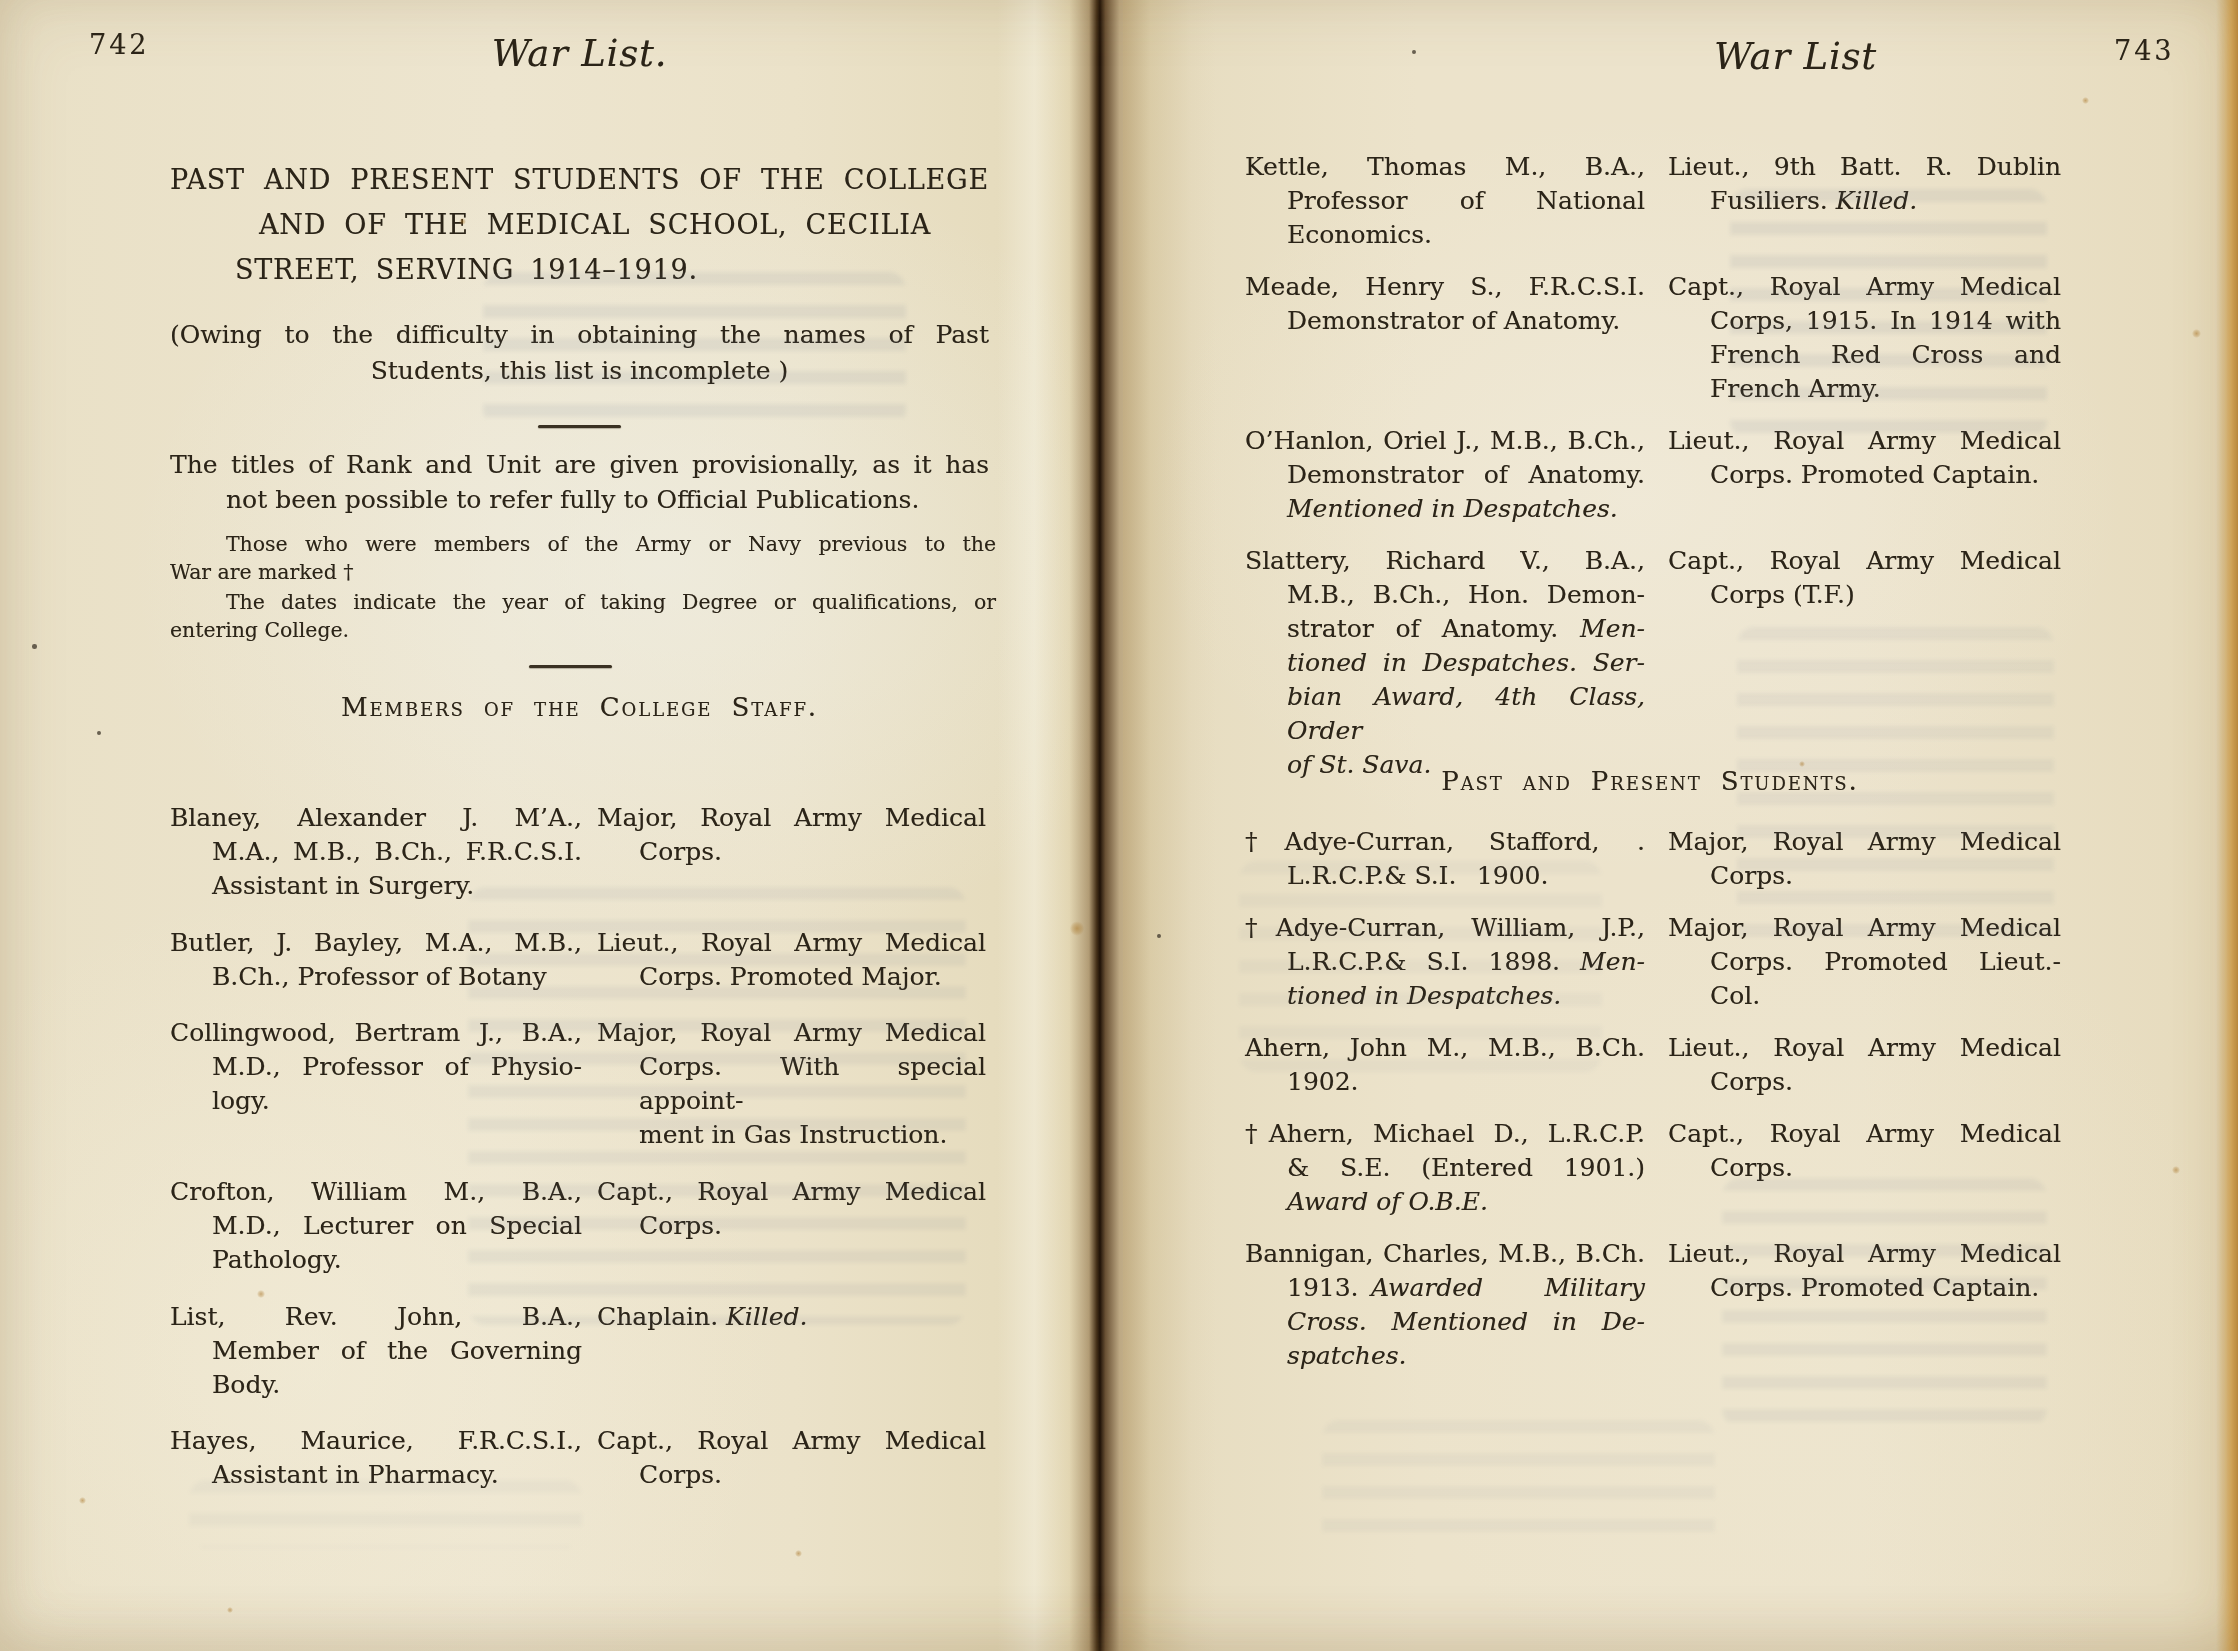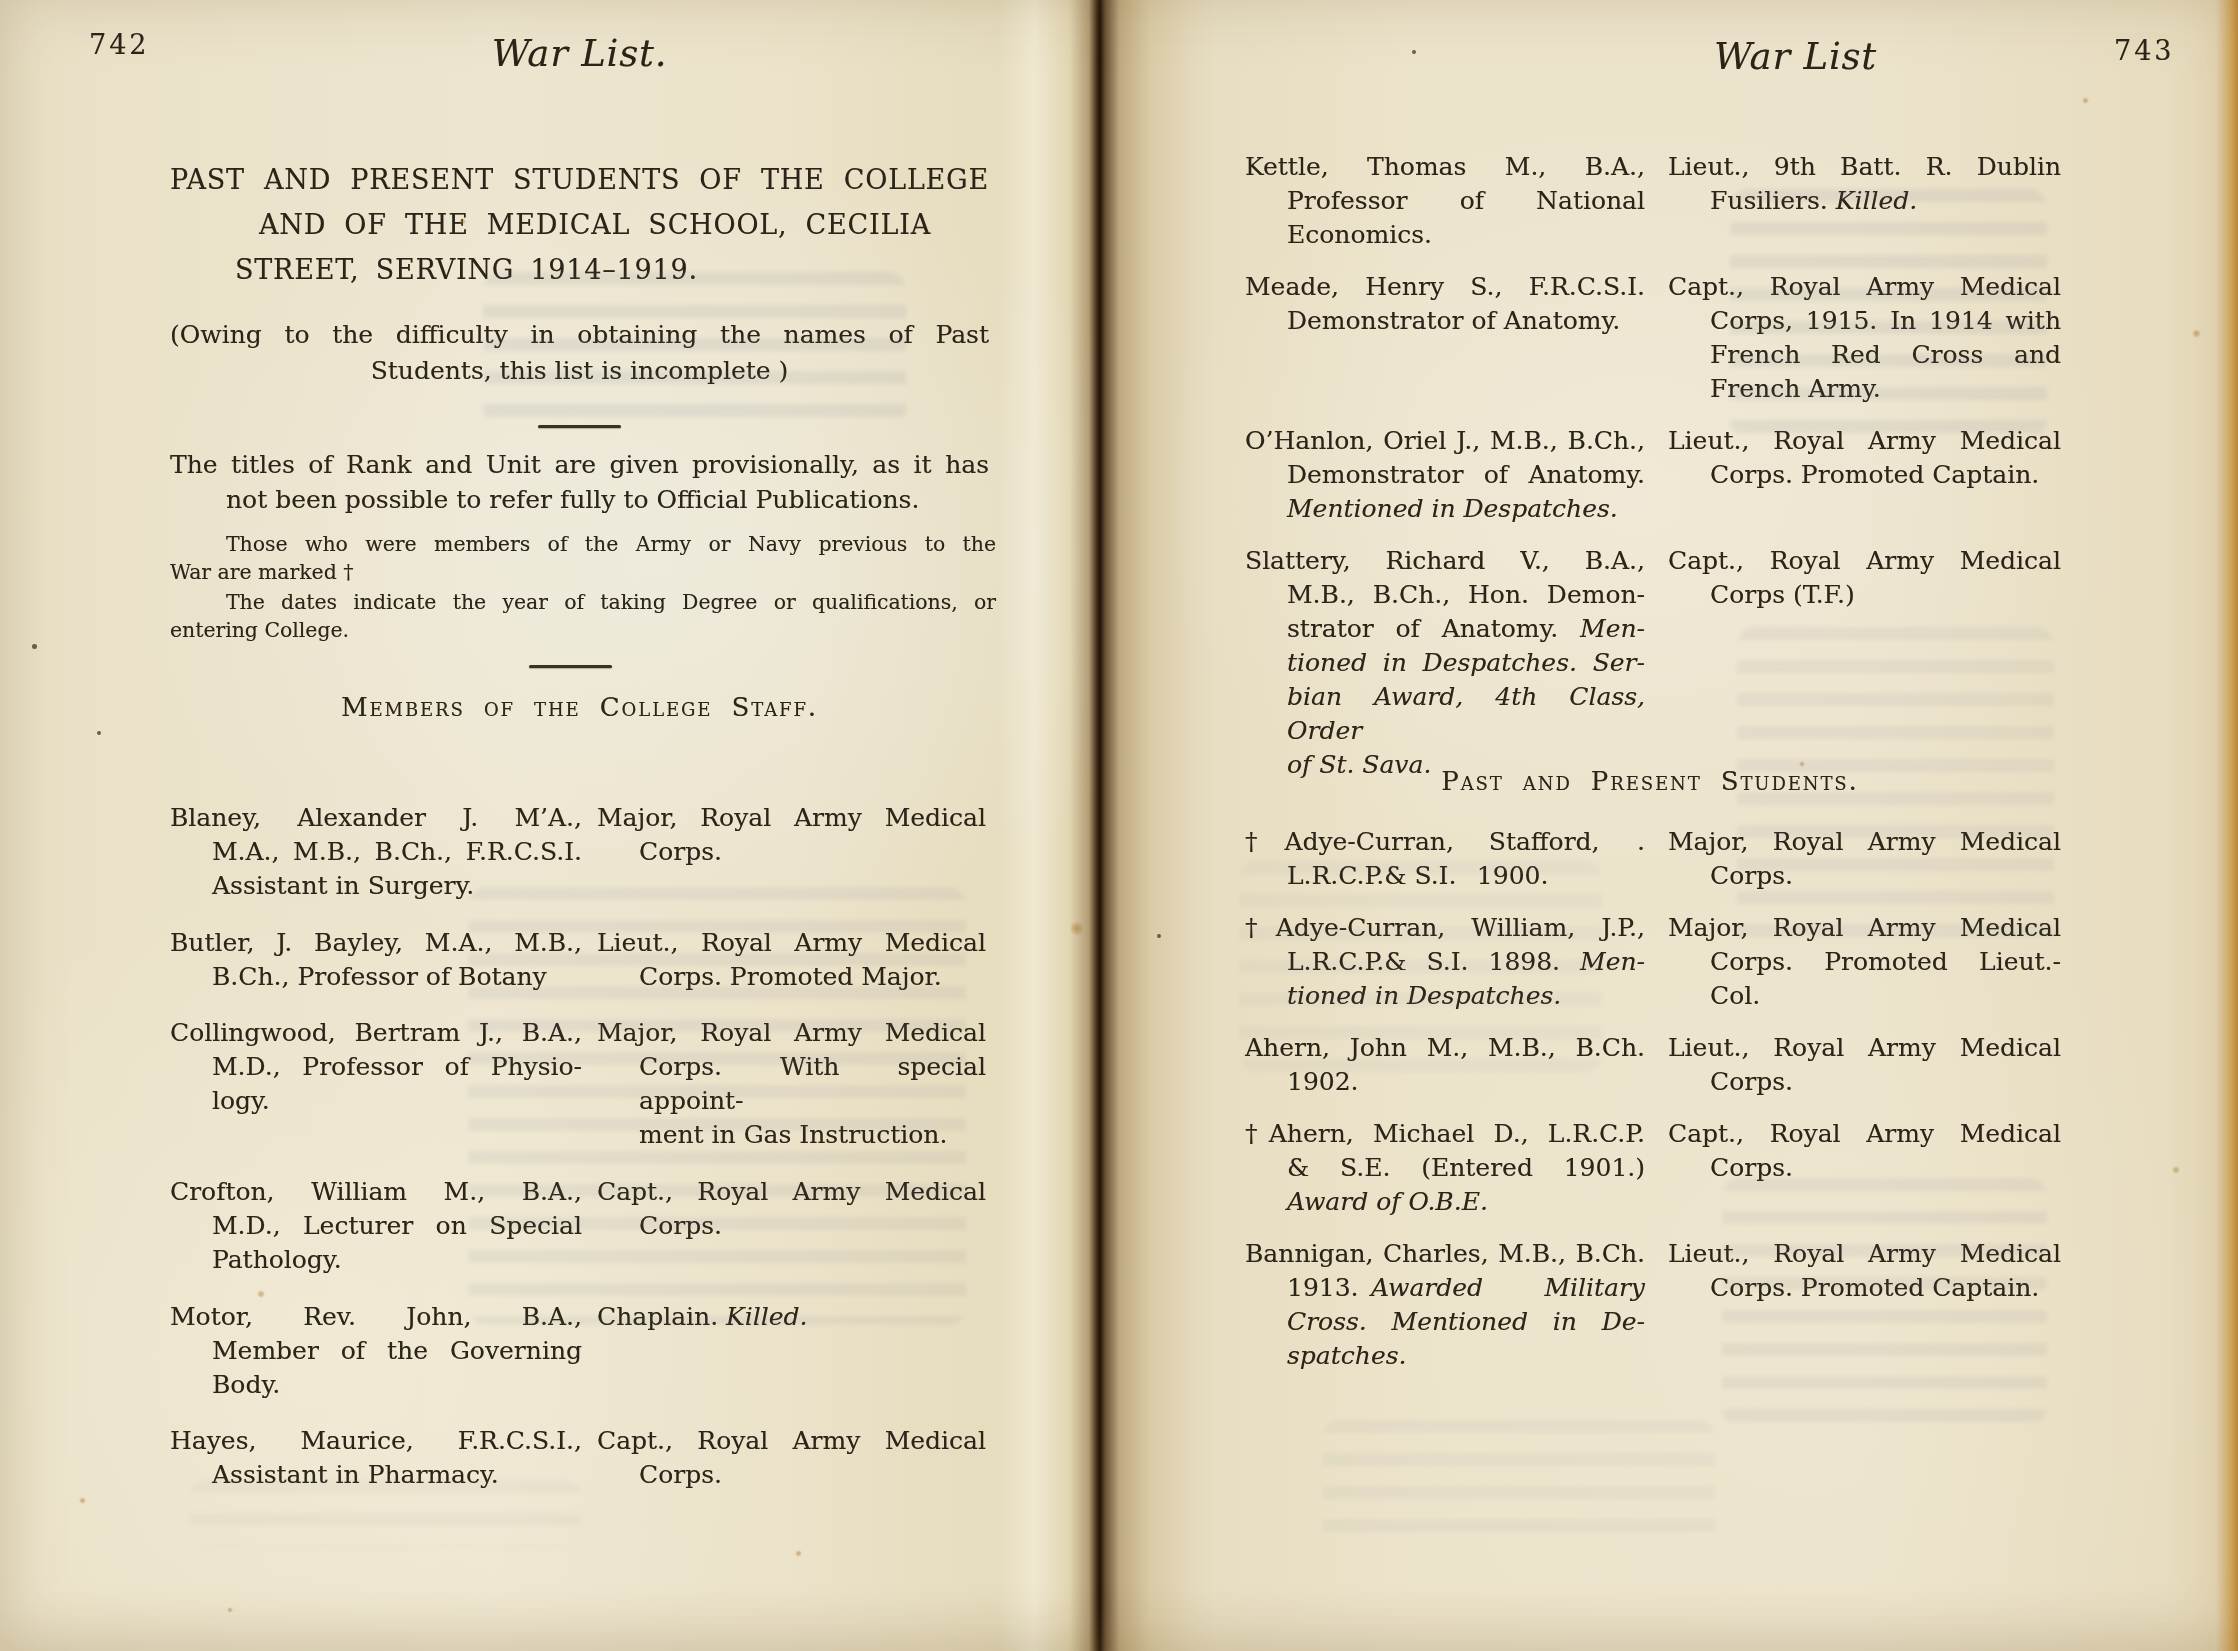--- a/index.html
+++ b/index.html
@@ -144,21 +144,21 @@
             <div class="ln ind j"><span>M.D., Lecturer on Special</span></div>
             <div class="ln ind"><span>Pathology.</span></div>
           </div>
           <div class="rcell">
             <div class="ln j"><span>Capt., Royal Army Medical</span></div>
             <div class="ln ind"><span>Corps.</span></div>
           </div>
         </div>
         <div class="entry">
           <div class="ncell">
-            <div class="ln j"><span>Motor, Rev. John, B.A.,</span></div>
+            <div class="ln j"><span>List, Rev. John, B.A.,</span></div>
             <div class="ln ind j"><span>Member of the Governing</span></div>
             <div class="ln ind"><span>Body.</span></div>
           </div>
           <div class="rcell">
             <div class="ln"><span>Chaplain. </span><span class="it">Killed.</span></div>
           </div>
         </div>
         <div class="entry">
           <div class="ncell">
             <div class="ln j"><span>Hayes, Maurice, F.R.C.S.I.,</span></div>

